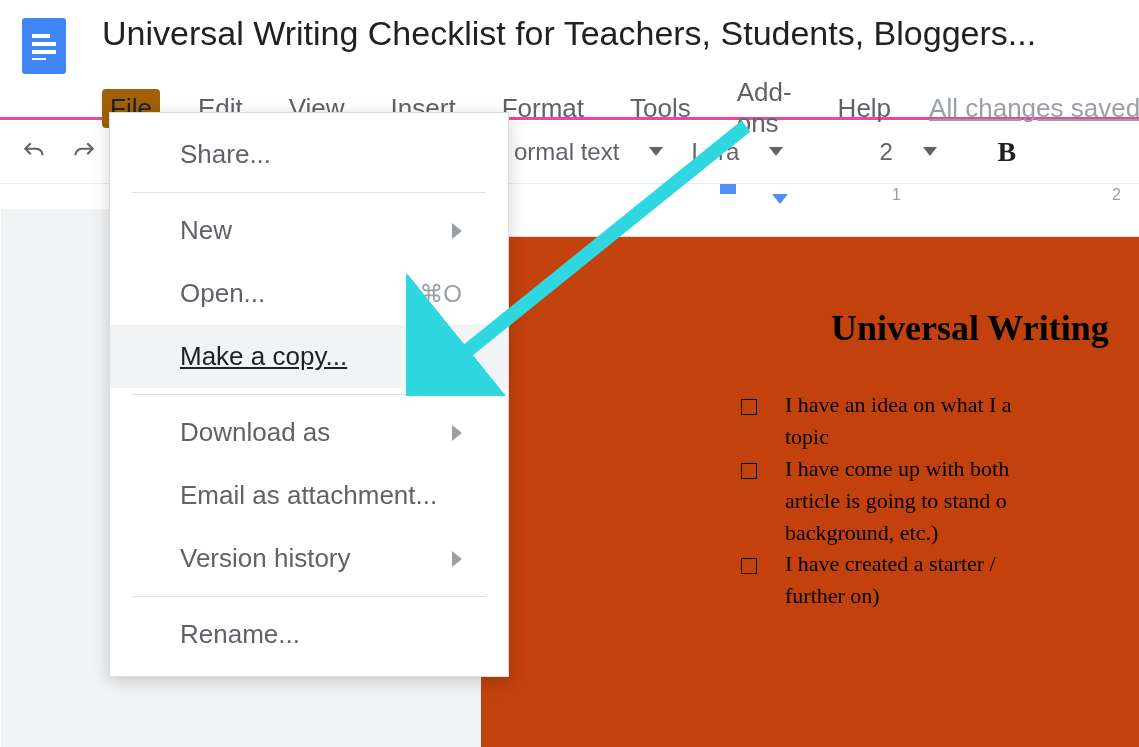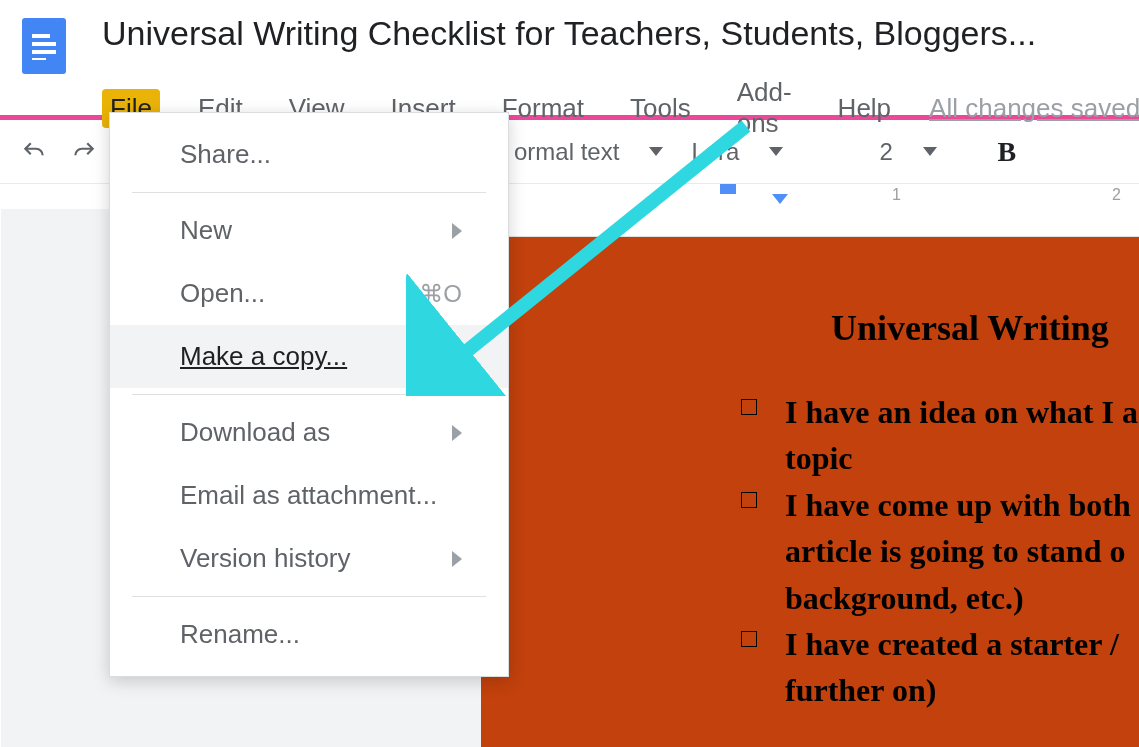--- a/index.html
+++ b/index.html
@@ -10,21 +10,21 @@
       height: 747px;
       overflow: hidden;
       position: relative;
       color: #3c4043;
     }
     .header {
       display: flex;
       align-items: flex-start;
       padding: 8px 0 0 10px;
       height: 120px;
-      border-bottom: 5px solid #ec4899;
+      border-bottom: 3px solid #ec4899;
     }
     .docs-logo {
       width: 44px;
       height: 56px;
       background: #4285f4;
       border-radius: 3px;
       margin: 10px 10px 0 12px;
       flex-shrink: 0;
       position: relative;
     }
@@ -55,21 +55,21 @@
       margin-top: 20px;
       font-size: 26px;
       color: #5f6368;
       align-items: center;
     }
     .menu-item {
       padding: 4px 8px;
       cursor: pointer;
       border-radius: 4px;
     }
-    .menu-item.active { background: #eab308; color: #202124; }
+    .menu-item.active { background: #a16207; color: #202124; }
     .save-status {
       color: #9aa0a6;
       text-decoration: underline;
       font-size: 26px;
       white-space: nowrap;
     }
     .toolbar {
       display: flex;
       align-items: center;
       height: 64px;
@@ -169,24 +169,23 @@
       font-weight: 700;
       font-size: 36px;
       color: #000;
       margin-left: 350px;
       white-space: nowrap;
     }
     .checklist {
       margin-top: 40px;
       margin-left: 260px;
       font-family: Georgia, "Times New Roman", serif;
-      font-size: 32px;
+      font-size: 22px;
       color: #000;
       line-height: 1.45;
-      font-weight: bold;
     }
     .checklist .row {
       display: flex;
       align-items: flex-start;
       gap: 28px;
       white-space: nowrap;
     }
     .chk-box {
       width: 16px;
       height: 16px;

